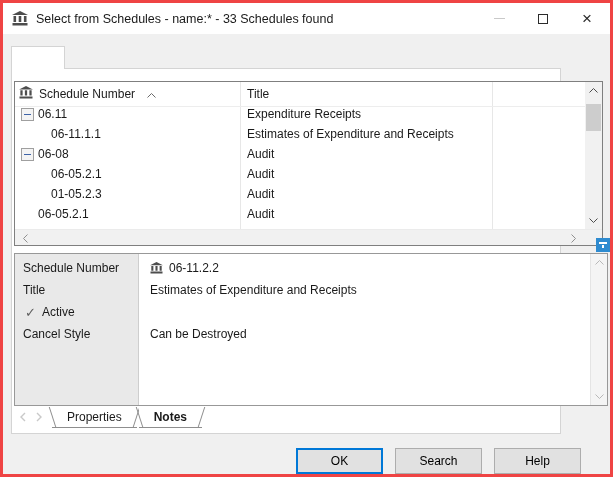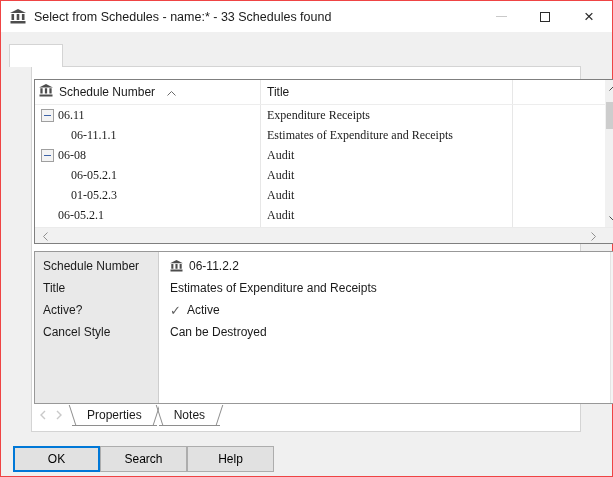--- a/index.html
+++ b/index.html
@@ -1,44 +1,44 @@
 <!DOCTYPE html>
 <html><head>
 <meta charset="utf-8">
 <style>
   * { margin:0; padding:0; box-sizing:border-box; }
   html,body { width:613px; height:477px; }
   body { font-family:"Liberation Sans", sans-serif; font-size:12px; color:#1a1a1a; background:#f0f0f0; position:relative; overflow:hidden; }
-  .dialog { position:absolute; inset:0; border:1px solid #ef4444; background:#f0f0f0; }
+  .dialog { position:absolute; inset:0; border:3px solid #ef4444; background:#f0f0f0; }
 
   
   .titlebar { position:absolute; left:0; top:0; right:0; height:31px; background:#fff; display:flex; align-items:center; }
   .app-icon { margin-left:9px; width:16px; height:15px; flex:none; }
   .title-text { margin-left:8px; font-size:12.5px; white-space:nowrap; }
   .win-controls { position:absolute; right:1px; top:0; height:31px; display:flex; }
   .win-btn { width:44px; height:31px; display:flex; align-items:center; justify-content:center; }
   .glyph-min { width:11px; height:1px; background:#c9c9c9; }
   .glyph-max { width:10px; height:10px; border:1px solid #2b2b2b; }
   .glyph-close { font-size:17px; line-height:1; color:#2b2b2b; font-weight:400; }
 
   
   .tab-top { position:absolute; left:8px; top:43px; width:54px; height:23px; background:#fff; border:1px solid #d4d4d4; border-bottom:none; z-index:3; }
-  .page { position:absolute; left:8px; top:65px; width:550px; height:366px; background:#fff; border:1px solid #d4d4d4;margin-left:22px; }
+  .page { position:absolute; left:8px; top:65px; width:550px; height:366px; background:#fff; border:1px solid #d4d4d4; }
 
   
   .table-frame { position:absolute; left:2px; top:12px; width:589px; height:165px; border:1px solid #7f7f7f; background:#fff; overflow:visible; }
   .col-line { position:absolute; top:0; bottom:16px; width:1px; background:#e7e7e7; z-index:0; }
   .col-line.c1 { left:225px; }
   .col-line.c2 { left:477px; }
   .t-header { position:relative; height:25px; display:flex; align-items:center; border-bottom:1px solid #ededed; z-index:1; }
   .h-num { width:225px; display:flex; align-items:center; padding-left:4px; gap:6px; }
   .h-title { padding-left:7px; }
   .sort-ind { margin-left:6px; color:#5a5a5a; }
   .t-rows { position:relative; z-index:1; }
-  .t-row { height:20px; display:flex; align-items:center;font-family:Liberation Serif, serif; }
+  .t-row { height:20px; display:flex; align-items:flex-start; }
   .cell-num { width:225px; flex:none; display:flex; align-items:center; padding-left:6px; }
   .t-row.lvl1 .cell-num { padding-left:19px; }
   .expander { width:13px; height:13px; flex:none; border:1px solid #9f9f9f; background:#f4f4f4; position:relative; margin-right:4px; }
   .expander::after { content:""; position:absolute; left:2px; right:2px; top:5px; height:1px; background:#3e64a8; }
   .expander.ghost { visibility:hidden; }
   .cell-title { padding-left:7px; white-space:nowrap; }
 
   
   .vscroll { position:absolute; top:0; right:0; bottom:16px; width:17px; background:#f1f1f1; z-index:2; }
   .sb-btn { position:absolute; left:0; width:17px; height:17px; display:flex; align-items:center; justify-content:center; }
@@ -58,27 +58,27 @@
   .p-row { height:22px; display:flex; align-items:center; }
   .p-label { width:125px; flex:none; padding-left:8px; }
   .p-value { display:flex; align-items:center; padding-left:10px; gap:6px; white-space:nowrap; }
   .p-icon.bank svg { display:block; }
   .p-icon.check { color:#5f5f5f; font-size:13px; }
   .props-scroll { position:absolute; right:0; top:0; bottom:0; width:17px; background:#f4f4f4; border-left:1px solid #e4e4e4; }
 
   
   .tabstrip { position:absolute; left:2px; top:338px; height:24px; display:flex; align-items:flex-start; }
   .strip-arrows { display:flex; align-items:center; gap:10px; margin:4px 10px 0 6px; }
-  .sheet-tab { position:relative; height:21px; padding:0 15px; display:flex; align-items:center; background:#fff; border-bottom:1px solid #8e8e8e; margin-right:2px; }
+  .sheet-tab { position:relative; height:21px; padding:0 15px; display:flex; align-items:center; background:#fff; border-bottom:1px solid #8e8e8e; margin-right:2px;font-weight:bold; }
   .sheet-tab::before { content:""; position:absolute; left:0; top:0; bottom:0; width:1px; background:#8e8e8e; transform:skewX(18deg); }
   .sheet-tab::after { content:""; position:absolute; right:0; top:0; bottom:0; width:1px; background:#8e8e8e; transform:skewX(-18deg); }
   .sheet-tab.active { font-weight:normal; }
 
   
-  .btn-row { position:absolute; left:12px; right:29px; top:445px; display:flex; }
+  .btn-row { position:absolute; left:4px; right:29px; top:445px; display:flex; justify-content:flex-end; gap:12px; }
   .btn { width:87px; height:26px; background:#e1e1e1; border:1px solid #adadad; display:flex; align-items:center; justify-content:center; font-size:12px; }
   .btn.default { border:2px solid #0078d7; }
 
   svg { flex:none; }
 </style>
 </head>
 <body>
 
 <div class="dialog">
 
@@ -217,21 +217,20 @@
     </div>
   </div>
           <div class="p-row">
     <div class="p-label">Title</div>
     <div class="p-value">
 
       <span class="p-text">Estimates of Expenditure and Receipts</span>
     </div>
   </div>
           <div class="p-row">
-    <div class="p-label">Active?</div>
     <div class="p-value">
 
       <span class="p-icon check">✓</span>
       <span class="p-text">Active</span>
     </div>
   </div>
           <div class="p-row">
     <div class="p-label">Cancel Style</div>
     <div class="p-value">
 

